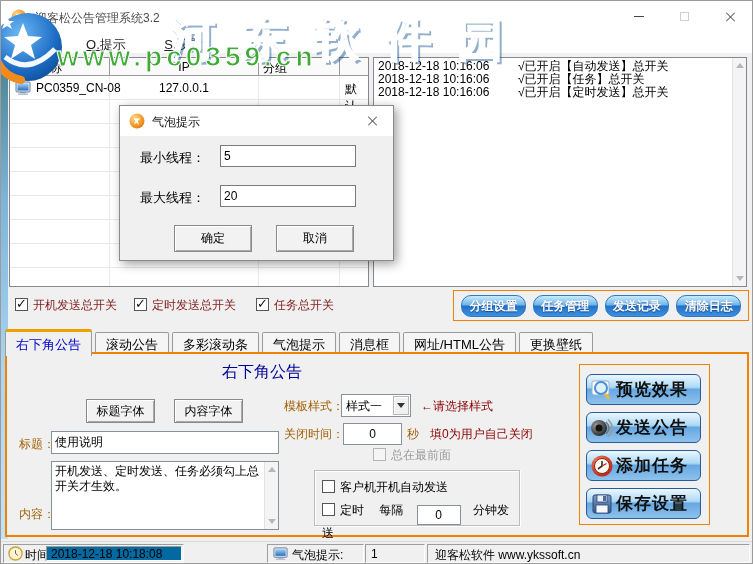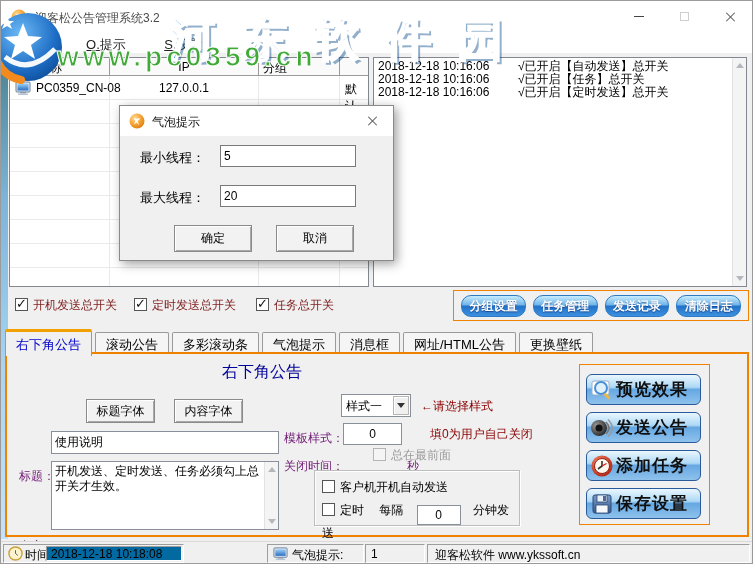--- a/index.html
+++ b/index.html
@@ -72,21 +72,21 @@
   .tab.active { height:27px; margin-bottom:-2px; z-index:3; position:relative; background:#f0f0f0;
          border-top:3px solid #F0A000; color:#0000CC; padding-top:4px; }
 
   
   .main-panel { position:absolute; left:4px; top:351px; width:744px; height:185px;
                 border:2px solid #F08200; background:#f0f0f0; }
   .panel-title { position:absolute; left:0; top:8px; width:510px; text-align:center;
                  font-size:16px; color:#000099; }
   .btn-classic { background:#f2f2f2; border:1px solid #8a8a8a; font-size:12px; color:#000;
     box-shadow:inset 1px 1px 0 #fff, inset -1px -1px 0 #a8a8a8; text-align:center; cursor:pointer; }
-  .flabel { position:absolute; font-size:12px; color:#701a75;margin-top:32px; }
+  .flabel { position:absolute; font-size:12px; color:#a16207; }
   .hint { position:absolute; font-size:12px; color:#8B0000; }
   .sunken-input { border:1px solid #8a9099; background:#fff; font-size:12px; color:#000;
     font-family:"Liberation Sans","DejaVu Sans",sans-serif; padding:0 3px; }
   .dropdown { position:absolute; border:1px solid #8a9099; background:#fff; }
   .dd-text { position:absolute; left:4px; top:3px; font-size:12px; color:#000; }
   .dd-btn { position:absolute; right:1px; top:1px; bottom:1px; width:16px; background:#f0f0f0;
             border:1px solid #b5b5b5; box-shadow:inset 1px 1px 0 #fff; }
   .dd-btn::after { content:""; position:absolute; left:3px; top:6px; width:0; height:0;
             border-left:4px solid transparent; border-right:4px solid transparent; border-top:5px solid #333; }
   .groupbox { position:absolute; border:1px solid #bdbdbd; box-shadow:inset 1px 1px 0 #fff,1px 1px 0 #fff; }

